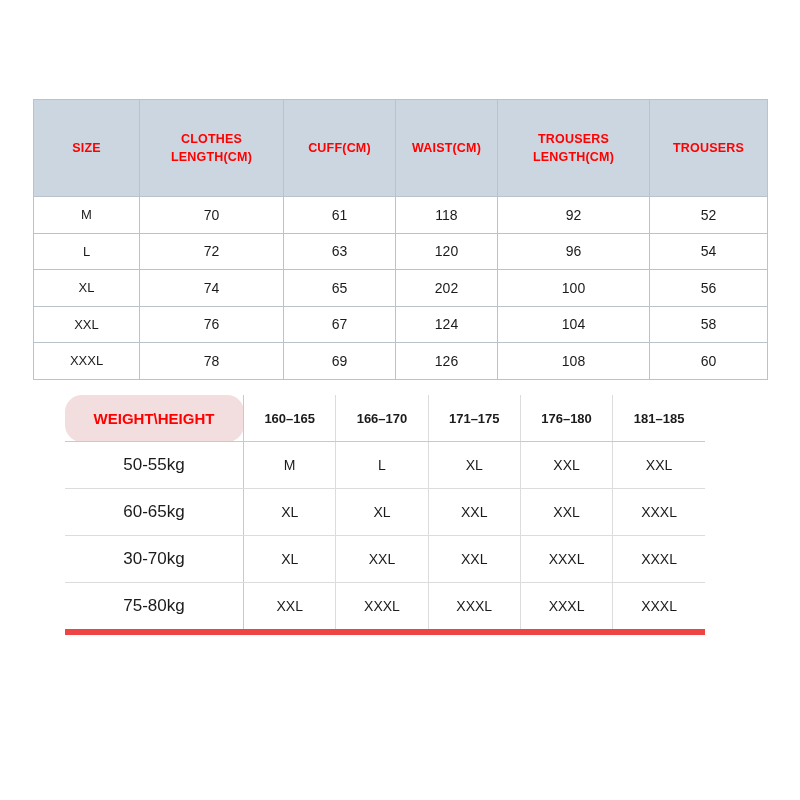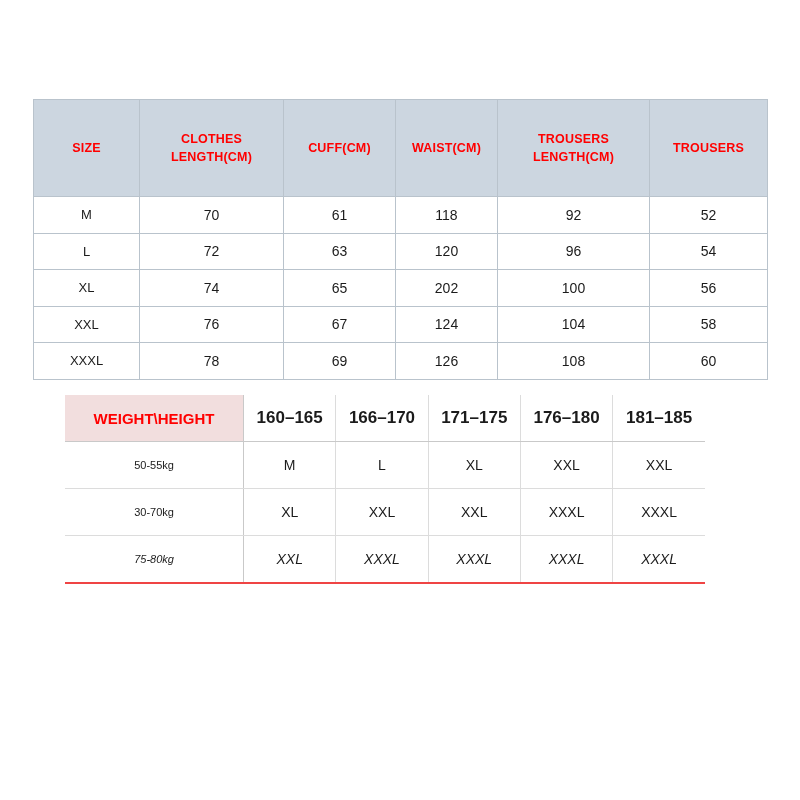--- a/index.html
+++ b/index.html
@@ -79,47 +79,48 @@
     border: none;
   }
   table.wh thead th.corner {
     background: #f2dede;
     color: #ff0000;
     font-weight: bold;
     font-size: 15px;
     height: 44px;
     border-right: 1px solid #c9c9c9;
     border-bottom: 1px solid #c9c9c9;
+    border-radius: 17px;
   }
   table.wh thead th.hcol {
     color: #1b1b1b;
     font-weight: bold;
-    font-size: 17px;
+    font-size: 13px;
     height: 44px;
     border-bottom: 1px solid #c9c9c9;
     border-right: 1px solid #dcdcdc;
   }
   table.wh thead th.hcol.last { border-right: none; }
 
   table.wh tbody td.rowhead {
     color: #1b1b1b;
-    font-size: 11px;
+    font-size: 17px;
     height: 44px;
     border-right: 1px solid #c9c9c9;
     border-bottom: 1px solid #dcdcdc;
   }
   table.wh tbody td.val {
     color: #1b1b1b;
     font-size: 14px;
     height: 44px;
     border-bottom: 1px solid #dcdcdc;
     border-right: 1px solid #dcdcdc;
   }
   table.wh tbody td.val.last { border-right: none; }
-  table.wh tbody tr:last-child td { border-bottom: 2px solid #ef4444; font-style: italic; }
+  table.wh tbody tr:last-child td { border-bottom: 6px solid #ef4444; }
 
   col.w0 { width: 178px; }
   col.wx { width: 92px; }
 </style>
 </head>
 <body>
 
 <div id="measure-table-wrap">
   <table class="measure">
     <colgroup>
@@ -208,20 +209,28 @@
     <tbody>
       <tr>
         <td class="rowhead">50-55kg</td>
         <td class="val">M</td>
         <td class="val">L</td>
         <td class="val">XL</td>
         <td class="val">XXL</td>
         <td class="val last">XXL</td>
       </tr>
       <tr>
+        <td class="rowhead">60-65kg</td>
+        <td class="val">XL</td>
+        <td class="val">XL</td>
+        <td class="val">XXL</td>
+        <td class="val">XXL</td>
+        <td class="val last">XXXL</td>
+      </tr>
+      <tr>
         <td class="rowhead">30-70kg</td>
         <td class="val">XL</td>
         <td class="val">XXL</td>
         <td class="val">XXL</td>
         <td class="val">XXXL</td>
         <td class="val last">XXXL</td>
       </tr>
       <tr>
         <td class="rowhead">75-80kg</td>
         <td class="val">XXL</td>

